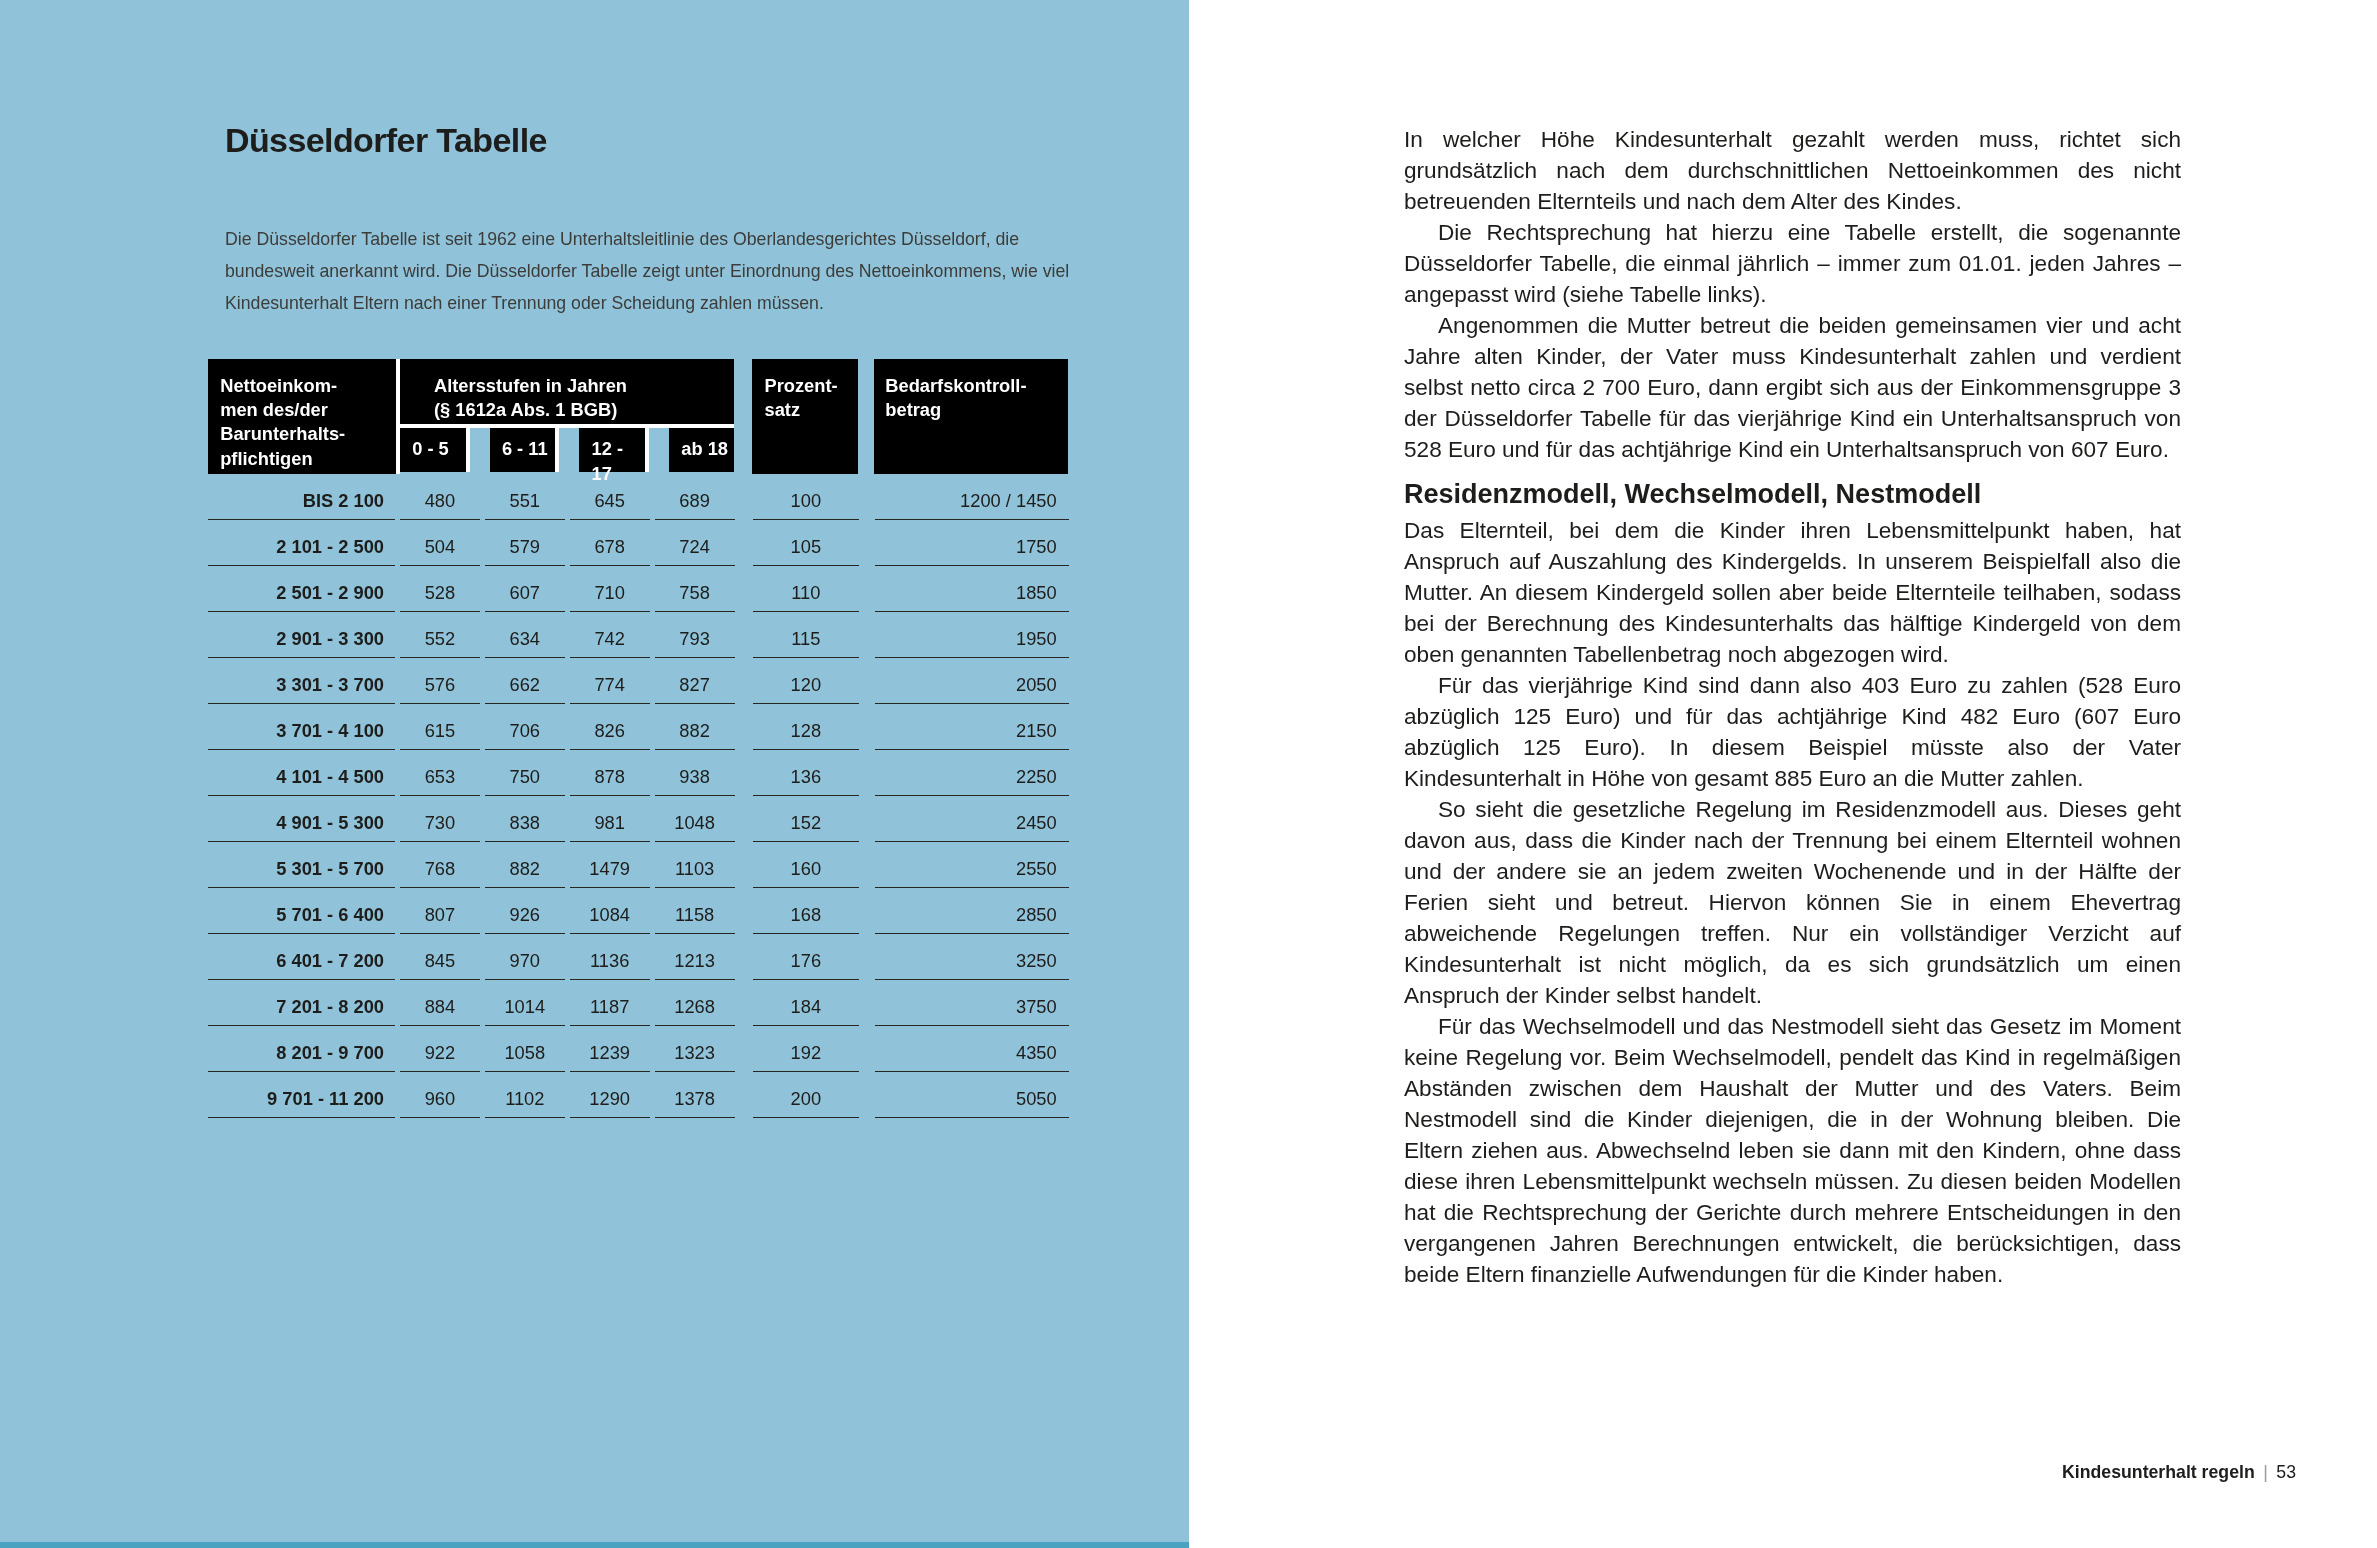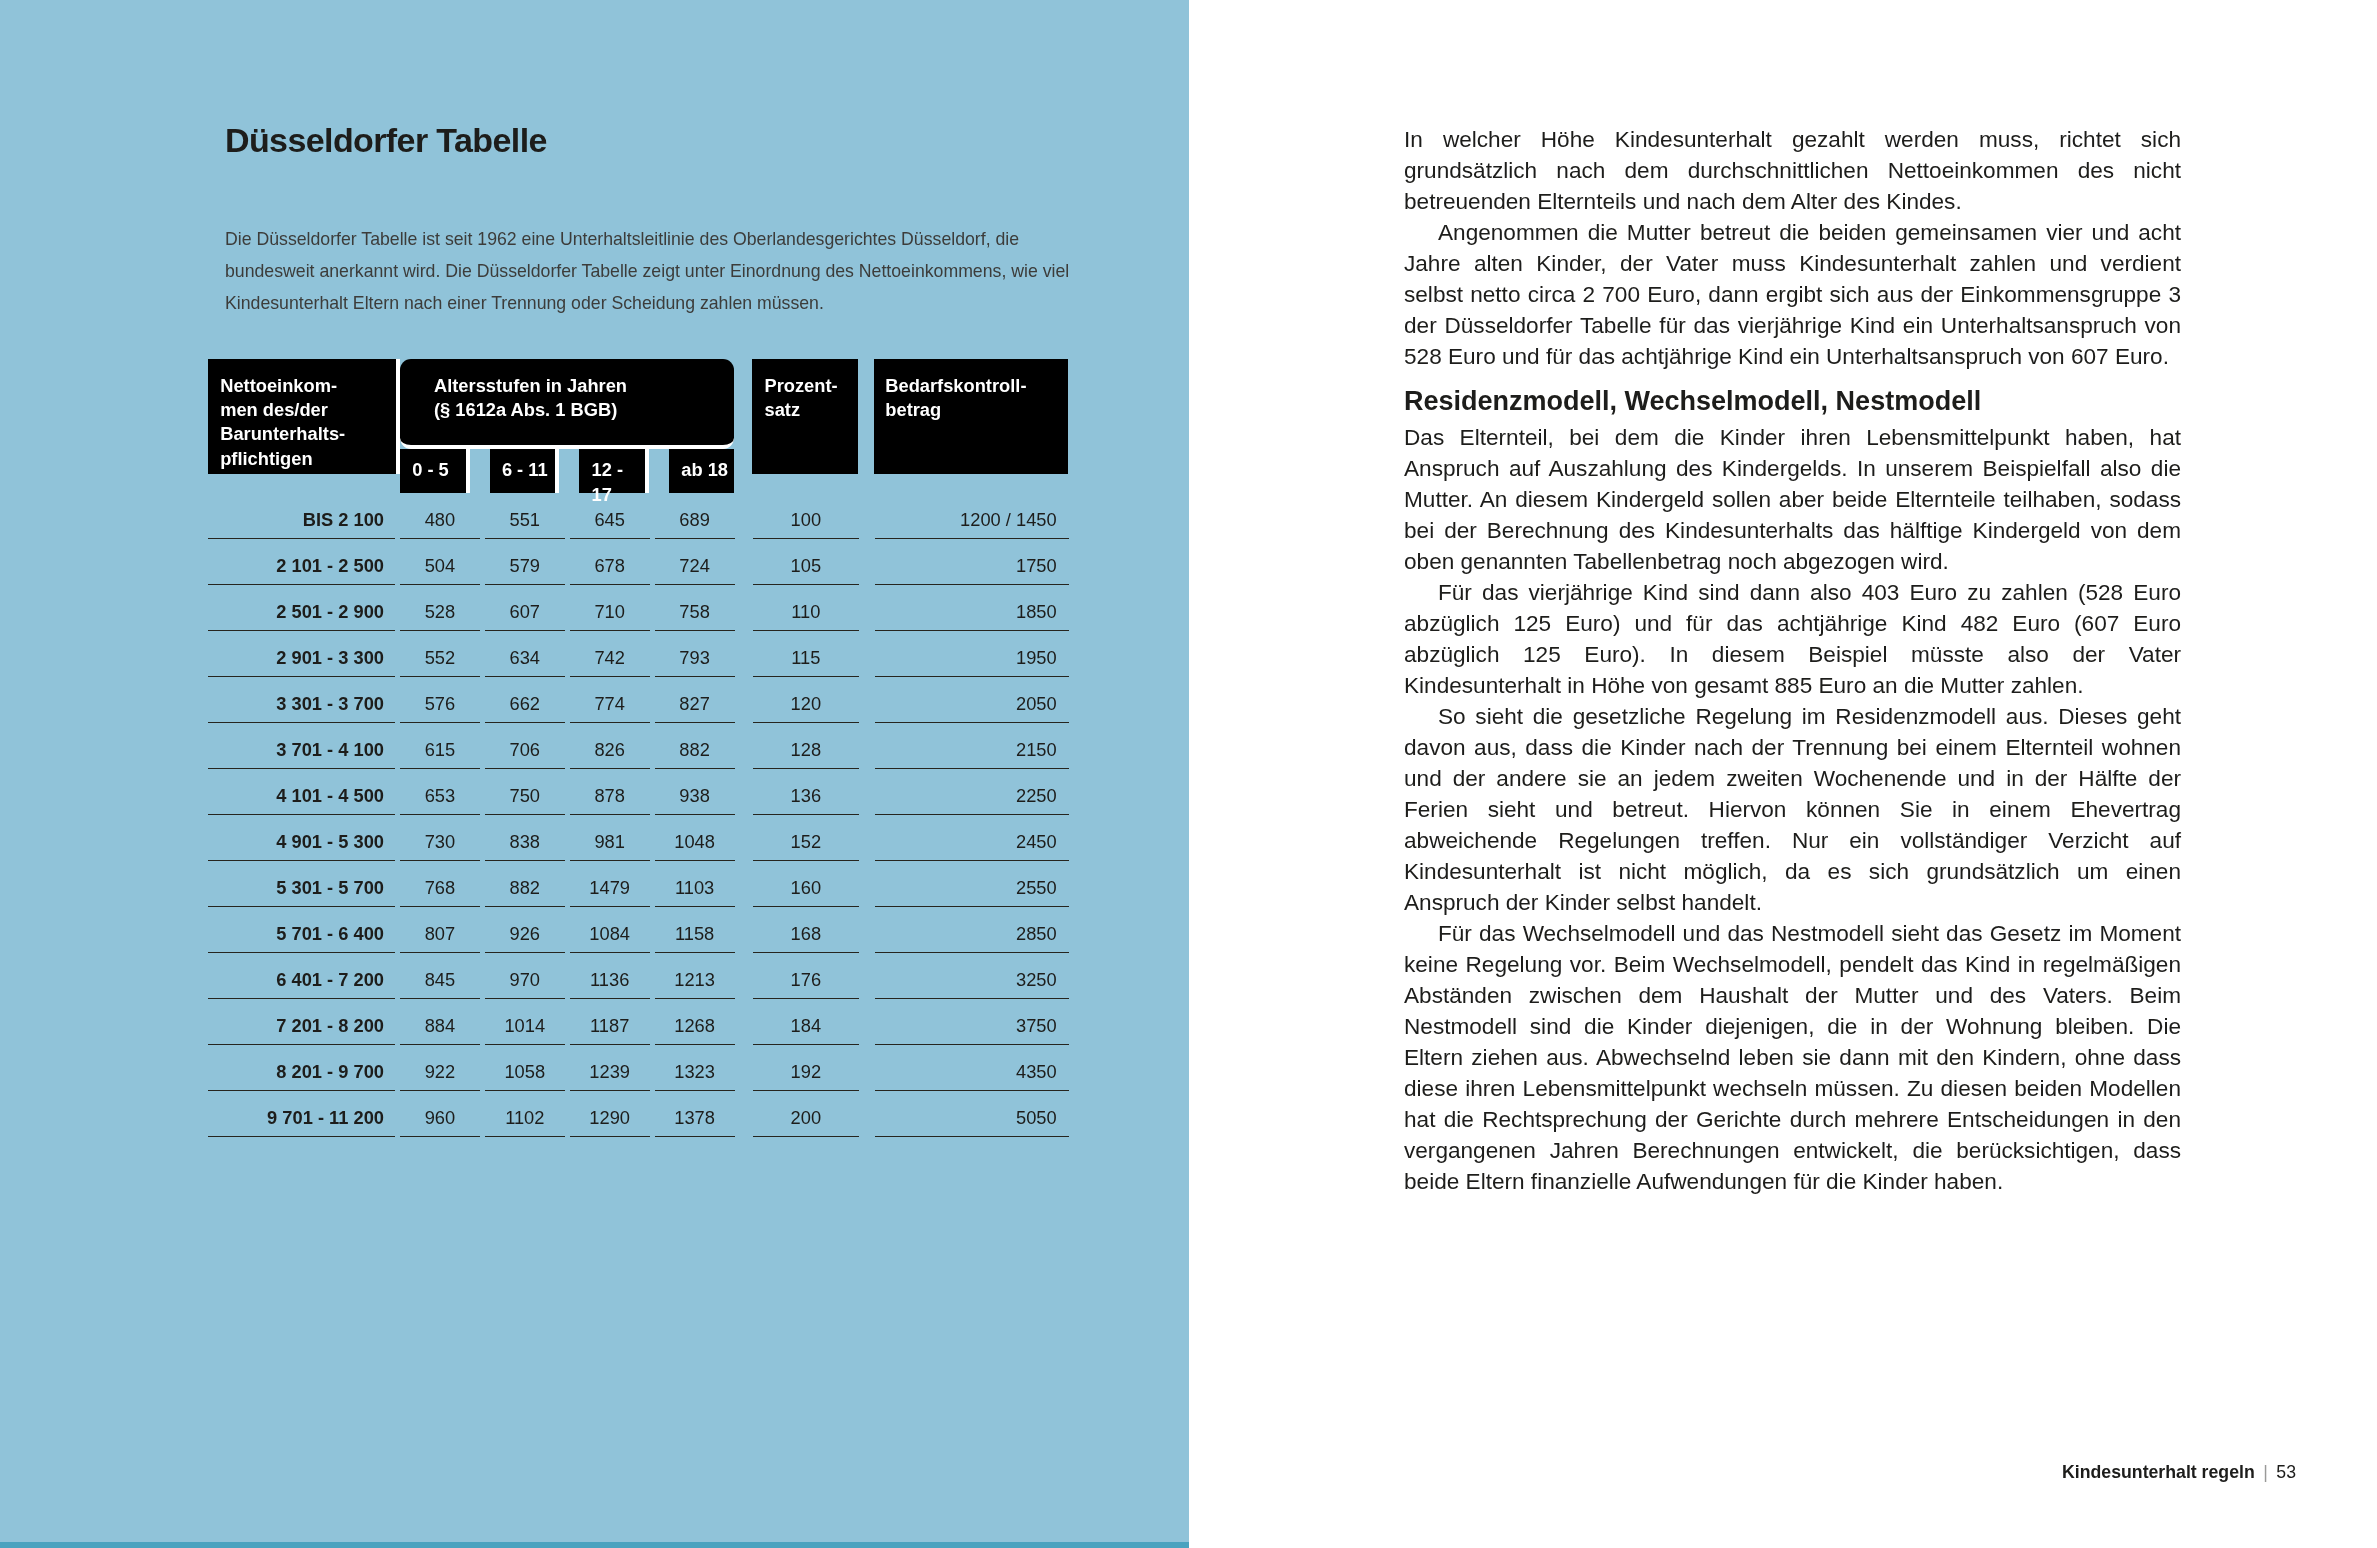--- a/index.html
+++ b/index.html
@@ -37,21 +37,21 @@
 
   
   .dtable { position:absolute; left:208px; top:359px; width:861px; }
   .thead { display:flex; }
   .th {
     background:#000000; color:#ffffff;
     font-weight:bold; font-size:18.3px; line-height:24.4px;
   }
   .income-h  { width:192px; height:115px; padding:14.6px 0 0 12.2px; border-right:4.9px solid #ffffff; }
   .age-block { width:334px; margin-right:18.3px; }
-  .age-group { height:90px; padding:14.6px 0 0 34px; border-bottom:4.3px solid #ffffff;border-radius:11px; }
+  .age-group { height:69px; padding:14.6px 0 0 34px; border-bottom:4.3px solid #ffffff; }
   .age-subrow { display:flex;gap:20px; }
   .age-sub   { width:85px; height:44px; padding:9.2px 0 0 12.2px; border-right:4.9px solid #ffffff; }
   .age-sub.last { width:80px; border-right:none; }
   .pct-h  { width:106px; height:115px; padding:14.6px 0 0 12.2px; margin-right:16px; }
   .ctrl-h { width:194px; height:115px; padding:14.6px 0 0 11px; }
 
   .tbody { }
   .trow { display:flex; height:46px; }
   .td {
     border-bottom:1.8px solid #26251f;
@@ -287,20 +287,21 @@
 
     </div>
 
     <div class="accent-strip"></div>
   </div>
 
   <div class="page-right">
 
     <div class="text-col" id="right-col">
         <p>In welcher Höhe Kindesunterhalt gezahlt werden muss, richtet sich grundsätzlich nach dem durchschnittlichen Nettoeinkommen des nicht betreuenden Elternteils und nach dem Alter des Kindes.</p>
+        <p class="indent">Die Rechtsprechung hat hierzu eine Tabelle erstellt, die sogenannte Düsseldorfer Tabelle, die einmal jährlich – immer zum 01.01. jeden Jahres – angepasst wird (siehe Tabelle links).</p>
         <p class="indent">Angenommen die Mutter betreut die beiden gemeinsamen vier und acht Jahre alten Kinder, der Vater muss Kindesunterhalt zahlen und verdient selbst netto circa 2 700 Euro, dann ergibt sich aus der Einkommensgruppe 3 der Düsseldorfer Tabelle für das vierjährige Kind ein Unterhaltsanspruch von 528 Euro und für das achtjährige Kind ein Unterhaltsanspruch von 607 Euro.</p>
         <h2>Residenzmodell, Wechselmodell, Nestmodell</h2>
         <p>Das Elternteil, bei dem die Kinder ihren Lebensmittelpunkt haben, hat Anspruch auf Auszahlung des Kindergelds. In unserem Beispielfall also die Mutter. An diesem Kindergeld sollen aber beide Elternteile teilhaben, sodass bei der Berechnung des Kindesunterhalts das hälftige Kindergeld von dem oben genannten Tabellenbetrag noch abgezogen wird.</p>
         <p class="indent">Für das vierjährige Kind sind dann also 403 Euro zu zahlen (528 Euro abzüglich 125 Euro) und für das achtjährige Kind 482 Euro (607 Euro abzüglich 125 Euro). In diesem Beispiel müsste also der Vater Kindesunterhalt in Höhe von gesamt 885 Euro an die Mutter zahlen.</p>
         <p class="indent">So sieht die gesetzliche Regelung im Residenzmodell aus. Dieses geht davon aus, dass die Kinder nach der Trennung bei einem Elternteil wohnen und der andere sie an jedem zweiten Wochenende und in der Hälfte der Ferien sieht und betreut. Hiervon können Sie in einem Ehevertrag abweichende Regelungen treffen. Nur ein vollständiger Verzicht auf Kindesunterhalt ist nicht möglich, da es sich grundsätzlich um einen Anspruch der Kinder selbst handelt.</p>
         <p class="indent">Für das Wechselmodell und das Nestmodell sieht das Gesetz im Moment keine Regelung vor. Beim Wechselmodell, pendelt das Kind in regelmäßigen Abständen zwischen dem Haushalt der Mutter und des Vaters. Beim Nestmodell sind die Kinder diejenigen, die in der Wohnung bleiben. Die Eltern ziehen aus. Abwechselnd leben sie dann mit den Kindern, ohne dass diese ihren Lebensmittelpunkt wechseln müssen. Zu diesen beiden Modellen hat die Rechtsprechung der Gerichte durch mehrere Entscheidungen in den vergangenen Jahren Berechnungen entwickelt, die berücksichtigen, dass beide Eltern finanzielle Aufwendungen für die Kinder haben.</p>
       </div>
 
     <div class="footer">
       <span class="f-label">Kindesunterhalt regeln</span><span class="f-sep">|</span><span class="f-page">53</span>

